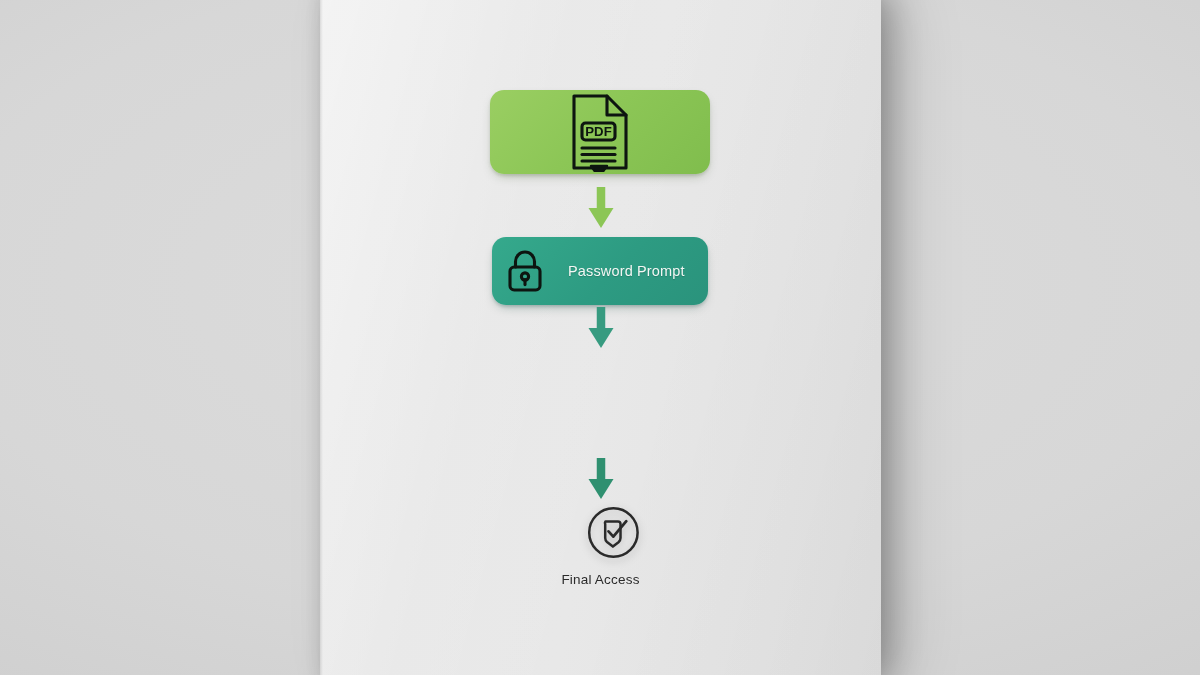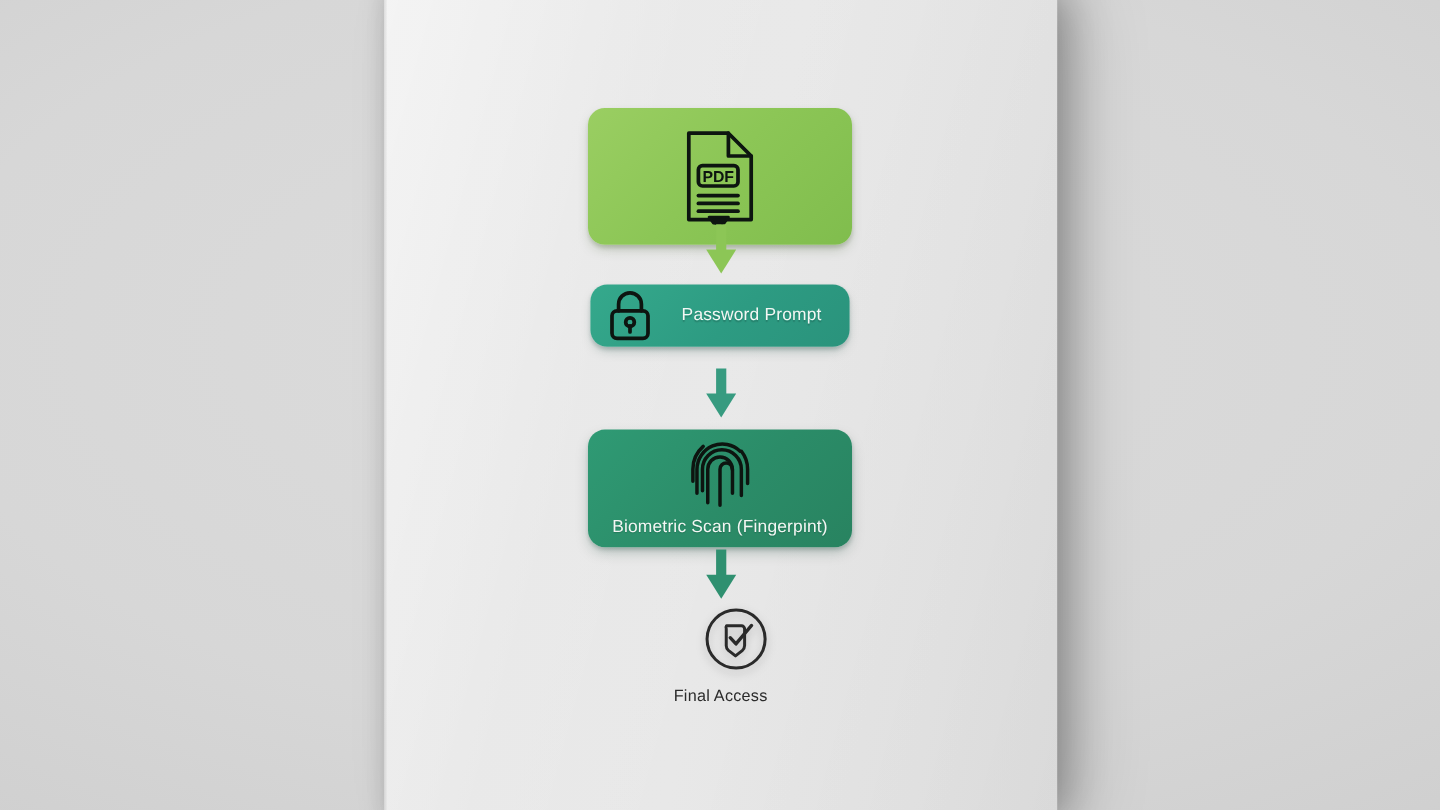--- a/index.html
+++ b/index.html
@@ -71,31 +71,31 @@
     flex-direction: column;
     align-items: center;
     justify-content: center;
   }
 
   
   #node-pdf {
     left: 170px;
     top: 104px;
     width: 220px;
-    height: 114px;
+    height: 84px;
     background: linear-gradient(135deg, #9ace62 0%, #8cc656 48%, #80bd4d 100%);
     box-shadow: 0 5px 11px -4px rgba(40,70,20,0.34), 0 2px 3px rgba(40,70,20,0.12);
   }
 
   
   #node-password {
     left: 172px;
     top: 251px;
     width: 216px;
-    height: 52px;
+    height: 68px;
     flex-direction: row;
     justify-content: flex-start;
     background: linear-gradient(135deg, #35a98c 0%, #2d9b82 55%, #2a937c 100%);
     box-shadow: 0 5px 11px -4px rgba(10,60,50,0.36), 0 2px 3px rgba(10,60,50,0.14);
   }
   #node-password .icon-slot { margin-left: 14px; }
   #node-password .node-label { margin-left: 24px; }
 
   
   #node-biometric {
@@ -200,33 +200,20 @@
         <span class="node-label">Password Prompt</span>
       </div>
 
       <div class="arrow" id="arrow-2">
         <svg width="34" height="44" viewBox="0 0 34 44">
           <path d="M17 1 L17 24" stroke="#379b80" stroke-width="8.5" stroke-linecap="butt"></path>
           <path d="M4.5 22 L29.5 22 L17 42 Z" fill="#379b80"></path>
         </svg>
       </div>
 
-      <div class="node" id="node-biometric">
-        <span class="icon-slot">
-          <svg width="58" height="58" viewBox="0 0 58 58" fill="none" stroke="#0d1510" stroke-width="2.9" stroke-linecap="round" stroke-linejoin="round">
-            <path d="M29 54 V24 a5.2 5.2 0 0 1 10.4 0 V44"></path>
-            <path d="M18.8 52 V24 a10.2 10.2 0 0 1 20.4 0"></path>
-            <path d="M46.8 46 V24 a16.2 16.2 0 0 0 -32.4 0 V42"></path>
-            <path d="M9.8 44 V24 a21.2 21.2 0 0 1 36 -15"></path>
-            <path d="M6.4 34 V24 a25.6 25.6 0 0 1 8.6 -19"></path>
-            <path d="M52 36 V24 a24 24 0 0 0 -5 -14.8"></path>
-          </svg>
-        </span>
-        <span class="node-label">Biometric Scan (Fingerpint)</span>
-      </div>
 
       <div class="arrow" id="arrow-3">
         <svg width="34" height="44" viewBox="0 0 34 44">
           <path d="M17 1 L17 24" stroke="#2f9070" stroke-width="8.5" stroke-linecap="butt"></path>
           <path d="M4.5 22 L29.5 22 L17 42 Z" fill="#2f9070"></path>
         </svg>
       </div>
 
       <div id="node-final">
         <span id="final-circle">

